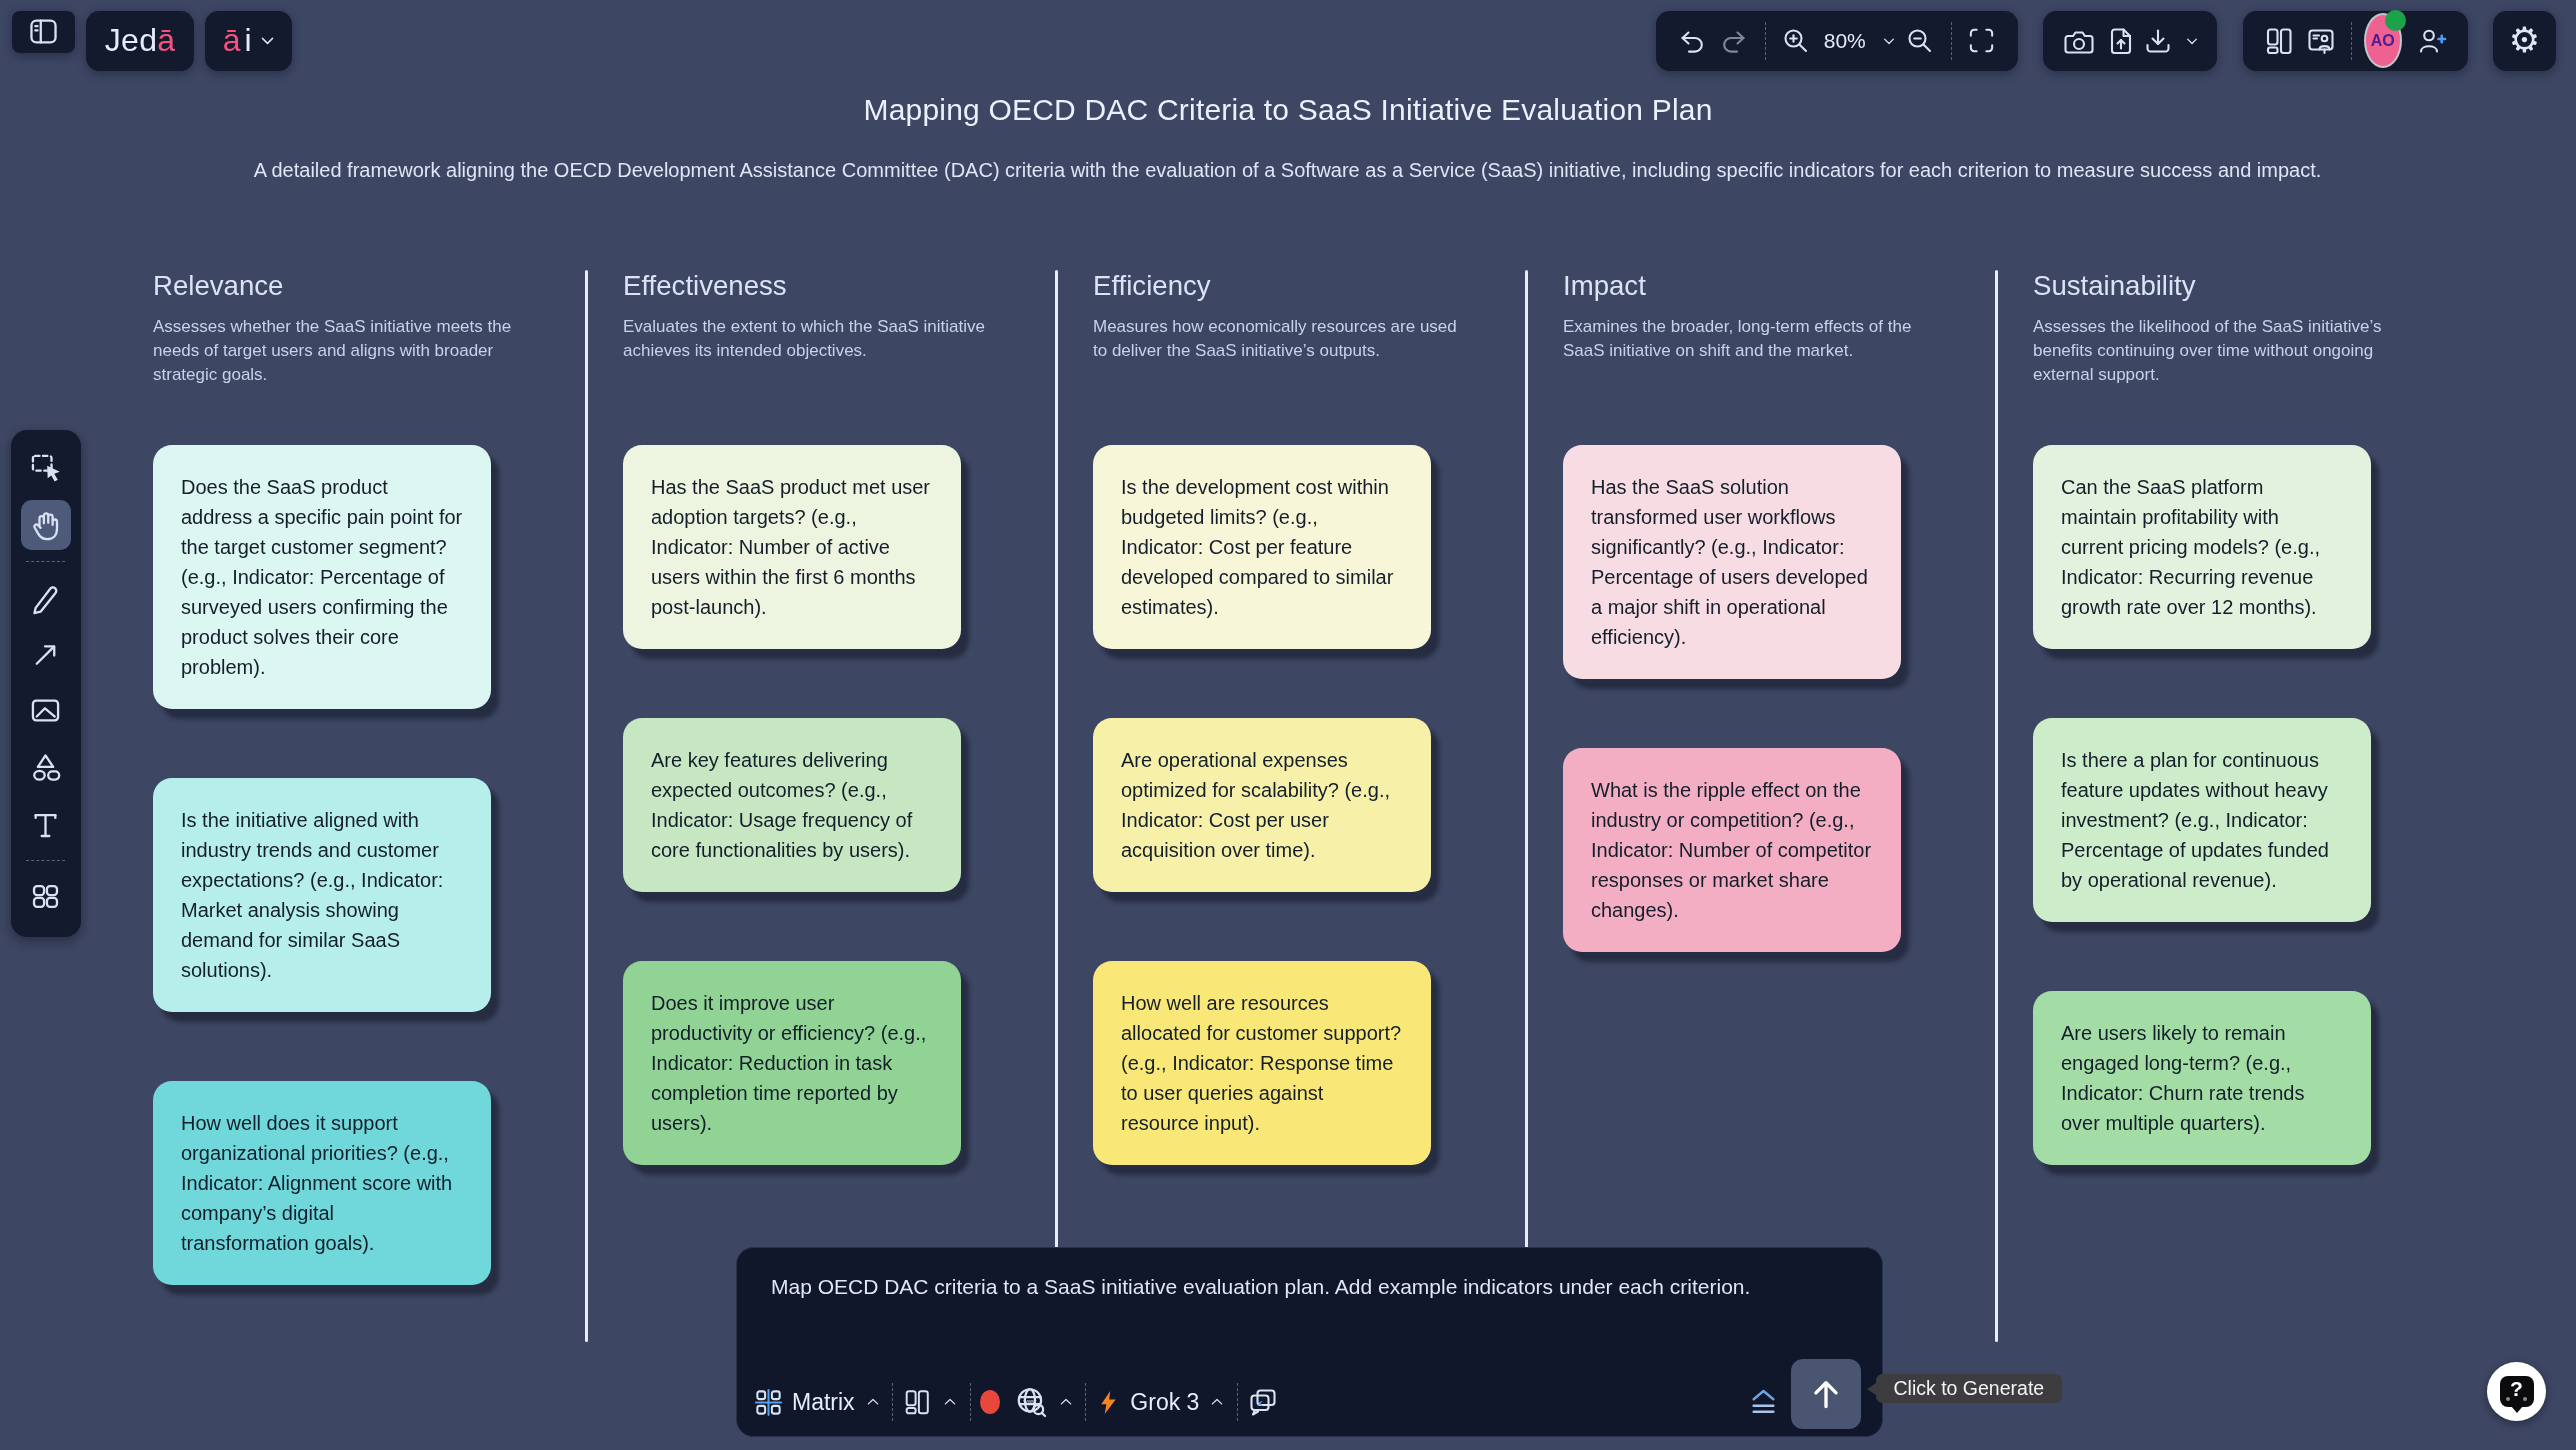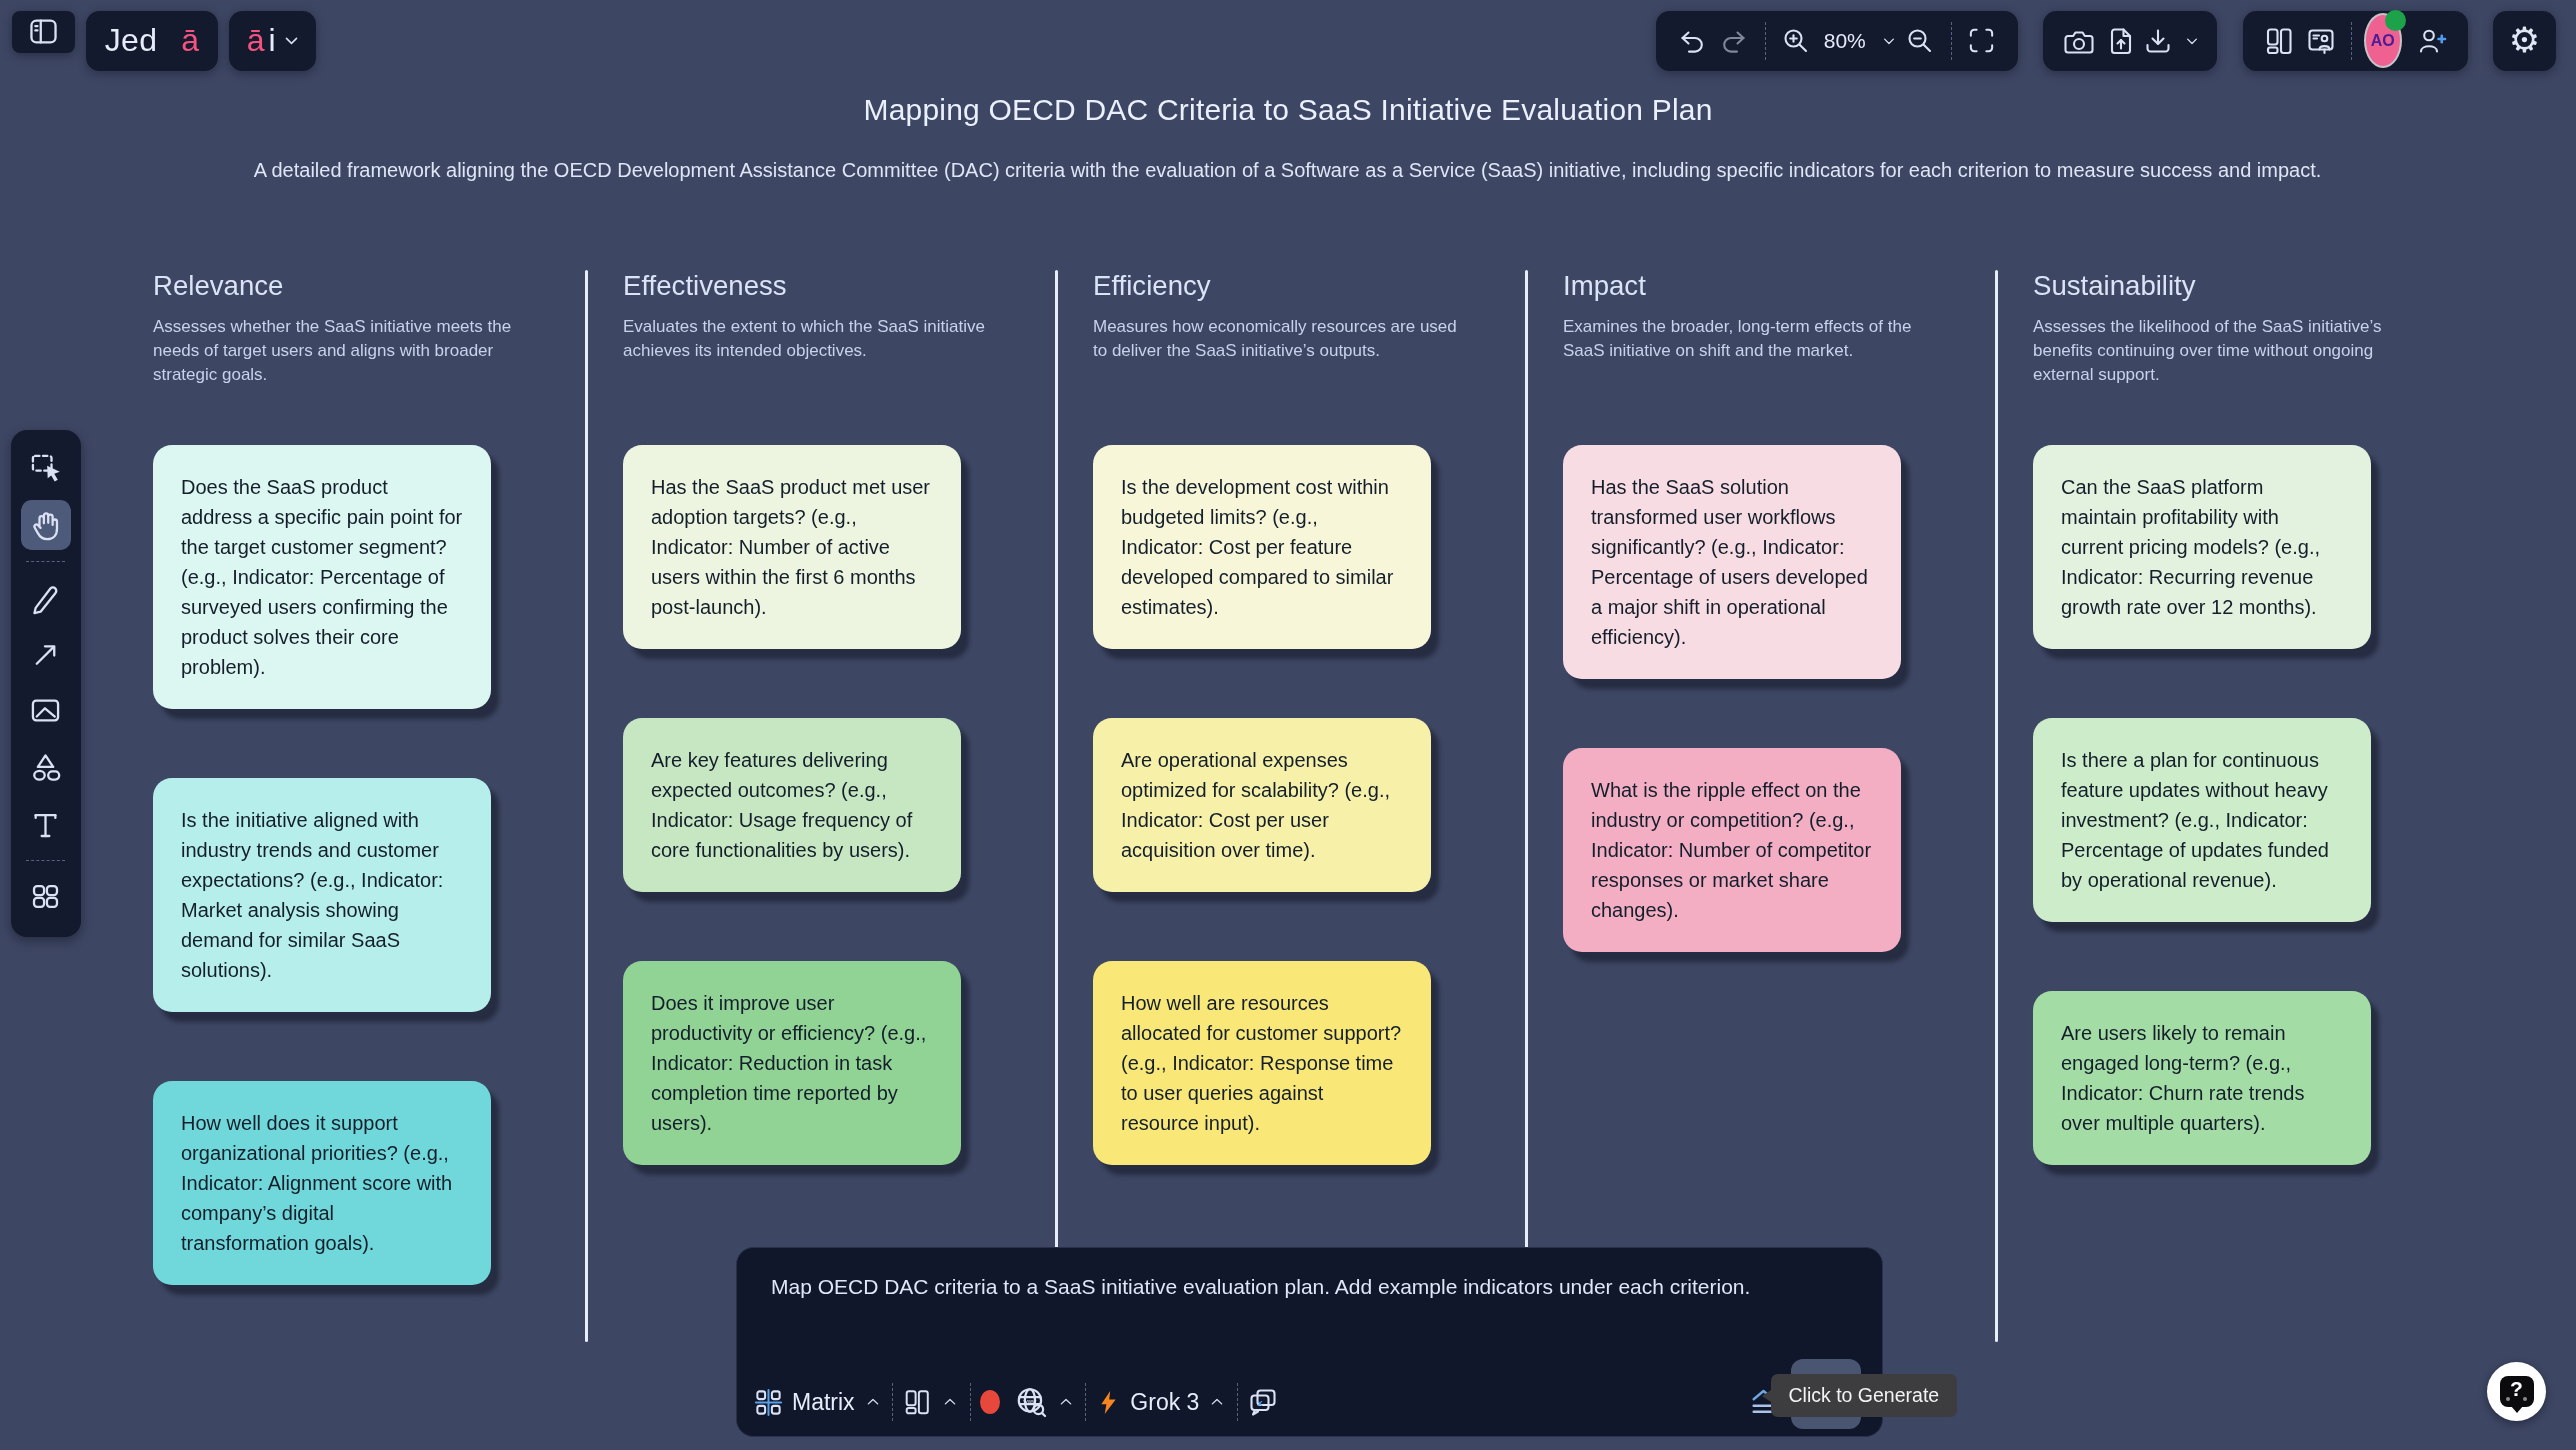--- a/index.html
+++ b/index.html
@@ -8,21 +8,21 @@
   .canvas { position:relative; width:2576px; height:1451px; background:#3d4663; overflow:hidden; }
 
   
   svg.ic { stroke:#d9e1f2; fill:none; stroke-width:2.1; stroke-linecap:round; stroke-linejoin:round; display:block; }
   .pill { background:#141a2d; border-radius:13.4px; height:60px; display:flex; align-items:center; padding:0 15px; box-shadow:0 2.7px 9.4px rgba(8,11,22,.35); }
   .tb-btn { width:42px; height:42px; display:flex; align-items:center; justify-content:center; border-radius:8px; cursor:pointer; }
   .vdash { width:0; height:38px; border-left:1.3px dashed #58627e; margin:0 9.4px; }
 
   
   .topbar { position:absolute; top:10.8px; left:12px; right:20px; display:flex; align-items:flex-start; gap:10.8px; }
-  .logo-pill { font-size:32px; font-weight:500; padding:0 19px; letter-spacing:0.3px;gap:24px; }
+  .logo-pill { font-size:32px; font-weight:500; padding:0 19px; letter-spacing:0.3px; }
   .logo-prefix { color:#e6ecf9; }
   .logo-accent { color:#f4527f; }
   .ai-pill { font-size:32px; font-weight:500; padding:0 13.4px 0 17.5px; gap:4px; cursor:pointer; }
   .tb-right { margin-left:auto; display:flex; align-items:flex-start; gap:25.5px; }
   .zoom-label { color:#e4eaf8; font-size:21px; margin:0 5.4px 0 6.7px; }
   .avatar-wrap { position:relative; margin:0 10.8px 0 4px; }
   .avatar { width:34px; height:51px; border-radius:50%; background:#ef6191; color:#4c1d95; display:flex; align-items:center; justify-content:center; font-size:16px; font-weight:bold; box-shadow:0 0 0 2px rgba(255,255,255,.75); }
   .presence-dot { position:absolute; top:-5.4px; right:-6.7px; width:21.5px; height:21.5px; border-radius:50%; background:#1ca34a; }
   .gear-pill { width:63px; justify-content:center; padding:0; cursor:pointer; }
   .gear-glyph { font-family:"DejaVu Sans", sans-serif; font-size:35px; color:#dfe6f4; line-height:1; }
@@ -46,21 +46,21 @@
   .note.first { margin-top:28px; }
 
   
   .prompt-panel { position:absolute; left:736px; top:1247px; width:1147px; height:190px; background:#10172b; border:0.7px solid #28304a; border-radius:17.5px; padding:21.5px 34px 0; }
   .prompt-text { color:#dfe6f6; font-size:21px; line-height:1.6; width:1062px; min-height:70px; outline:none; }
   .prompt-controls { position:absolute; left:16px; right:101px; bottom:8px; height:52px; display:flex; align-items:center; }
   .ctrl-group { display:flex; align-items:center; gap:8px; cursor:pointer; }
   .ctrl-label { color:#e7edf9; font-size:23px; }
   .red-dot { width:20px; height:24px; border-radius:50%; background:#e8473b; margin-right:5.4px; }
   .send-btn { position:absolute; right:21.5px; bottom:6.7px; width:70px; height:70px; border-radius:12px; background:#4a5571; display:flex; align-items:center; justify-content:center; cursor:pointer; }
-  .tooltip { position:absolute; left:1771px; top:1374px; height:43px; padding:0 17.5px; background:#3d3d40; color:#f3f3f3; font-size:19.5px; border-radius:6.7px; display:flex; align-items:center; white-space:nowrap; }
+  .tooltip { position:absolute; left:1876px; top:1374px; height:29px; padding:0 17.5px; background:#3d3d40; color:#f3f3f3; font-size:19.5px; border-radius:6.7px; display:flex; align-items:center; white-space:nowrap; }
   .tooltip::before { content:""; position:absolute; left:-9.4px; top:50%; transform:translateY(-50%); border:6.7px solid transparent; border-right:9.4px solid #3d3d40; border-left:none; }
 
   
   .help-btn { position:absolute; right:30px; bottom:30px; width:59px; height:59px; background:#ffffff; border-radius:50%; display:flex; align-items:center; justify-content:center; cursor:pointer; box-shadow:0 2.7px 8px rgba(8,11,22,.4); }
   .help-bubble { position:relative; width:34px; height:31px; background:#0b0b0d; border-radius:8px; display:flex; align-items:flex-start; justify-content:center; }
   .help-bubble::after { content:""; position:absolute; bottom:-6px; left:50%; transform:translateX(-50%); border:6px solid transparent; border-top:7.4px solid #0b0b0d; border-bottom:none; }
   .help-q { color:#ffffff; font-size:21px; font-weight:bold; line-height:1.1; margin-top:0.7px; }
   .help-dot { position:absolute; bottom:6px; width:4px; height:4px; border-radius:50%; background:#8a8a8a; }
   .help-dot.l { left:6.7px; } .help-dot.r { right:6.7px; }
 </style>

